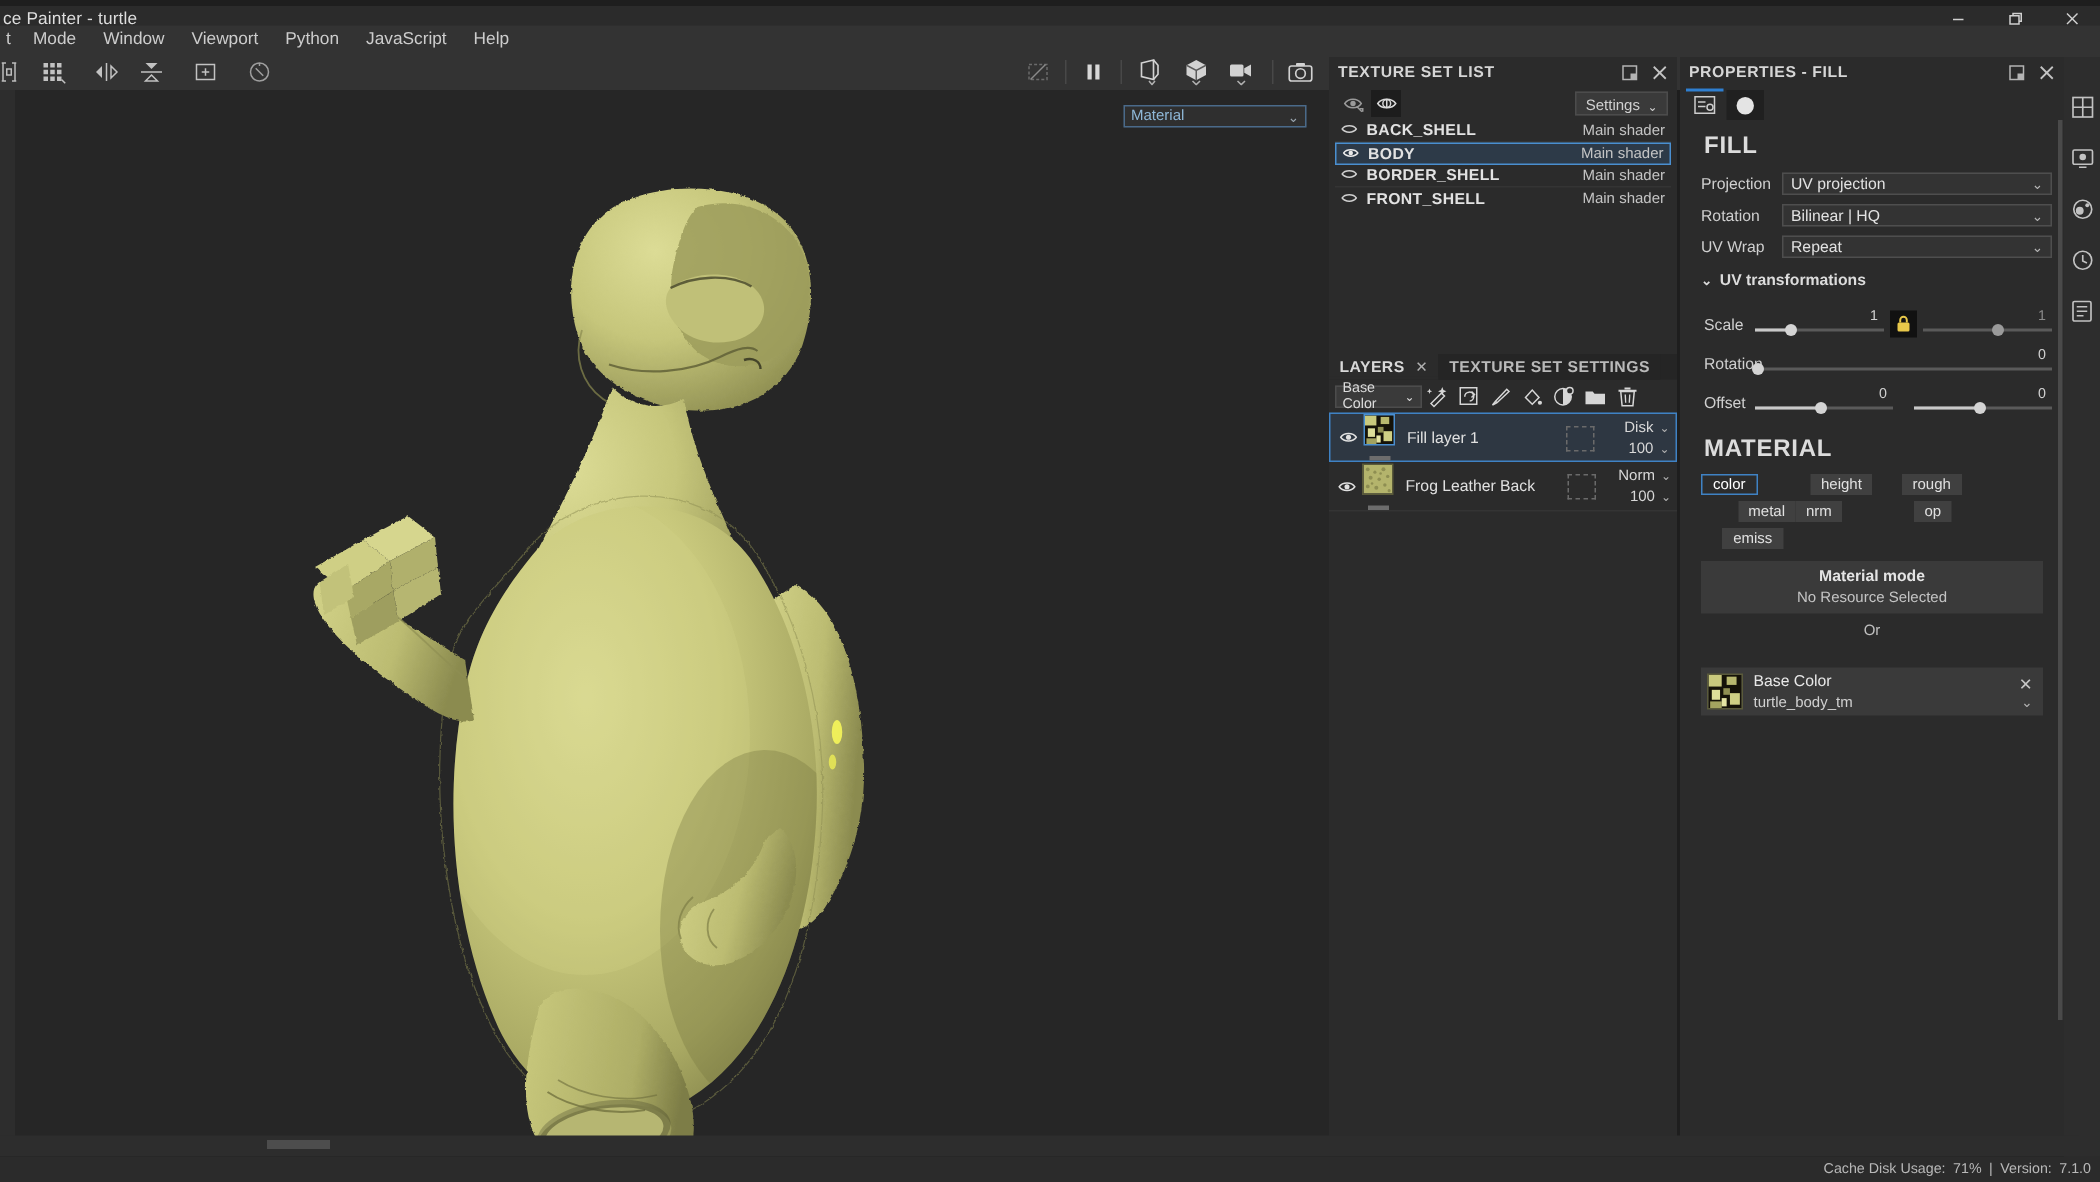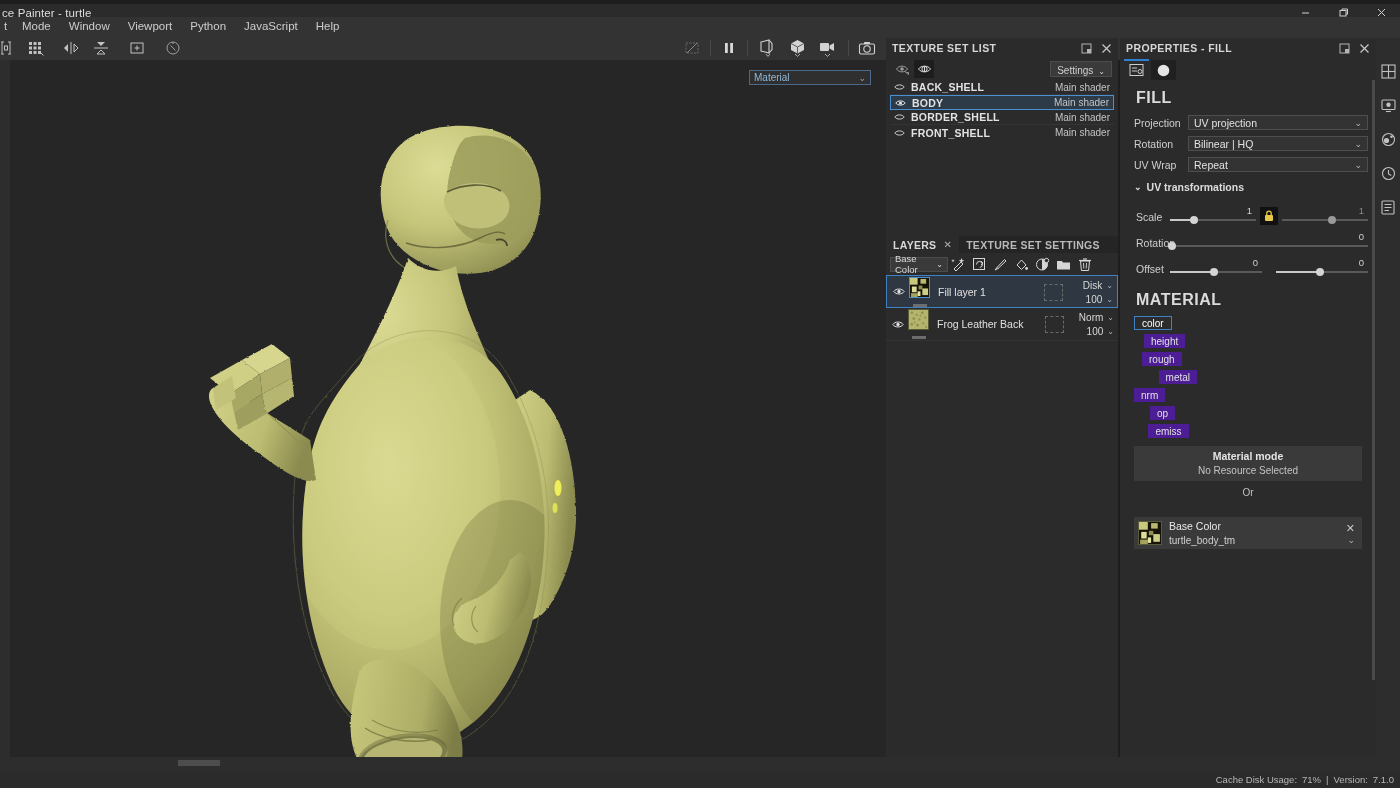--- a/index.html
+++ b/index.html
@@ -226,23 +226,23 @@
     position: absolute; right: 4px; top: -2px; font-size: 9.5px; color: #d0d0d0;
   }
   .slider .val.dim { color: #8a8a8a; }
   .lock-btn {
     width: 18px; height: 18px; background: #111111; margin: 0 4px;
     display: flex; align-items: center; justify-content: center;
     align-self: flex-end;
   }
 
   
-  .chips { display: flex; flex-wrap: wrap; gap: 0px; margin-left: 6px; flex-direction: column; }
+  .chips { display: flex; flex-wrap: wrap; gap: 0px; margin-left: 6px; }
   .chip {
-    height: 14px; background: #4c1d95; display: flex; align-items: center; justify-content: center;
+    height: 14px; background: #404040; display: flex; align-items: center; justify-content: center;
     font-size: 10px; color: #e0e0e0; padding: 0 7px; margin: 0 0 4px 0;
   }
   .chip.active { background: #2c2c2c; border: 1px solid #3f82c4; color:#ffffff; }
   .chip-slot { width: 63px; display: flex; }
 
   .matmode {
     margin: 4px 6px 0; background: #3a3a3a; padding: 4px 0 5px;
     display: flex; flex-direction: column; align-items: center; gap: 3px;
   }
   .matmode-title { font-size: 10.5px; font-weight: bold; color: #e4e4e4; }

